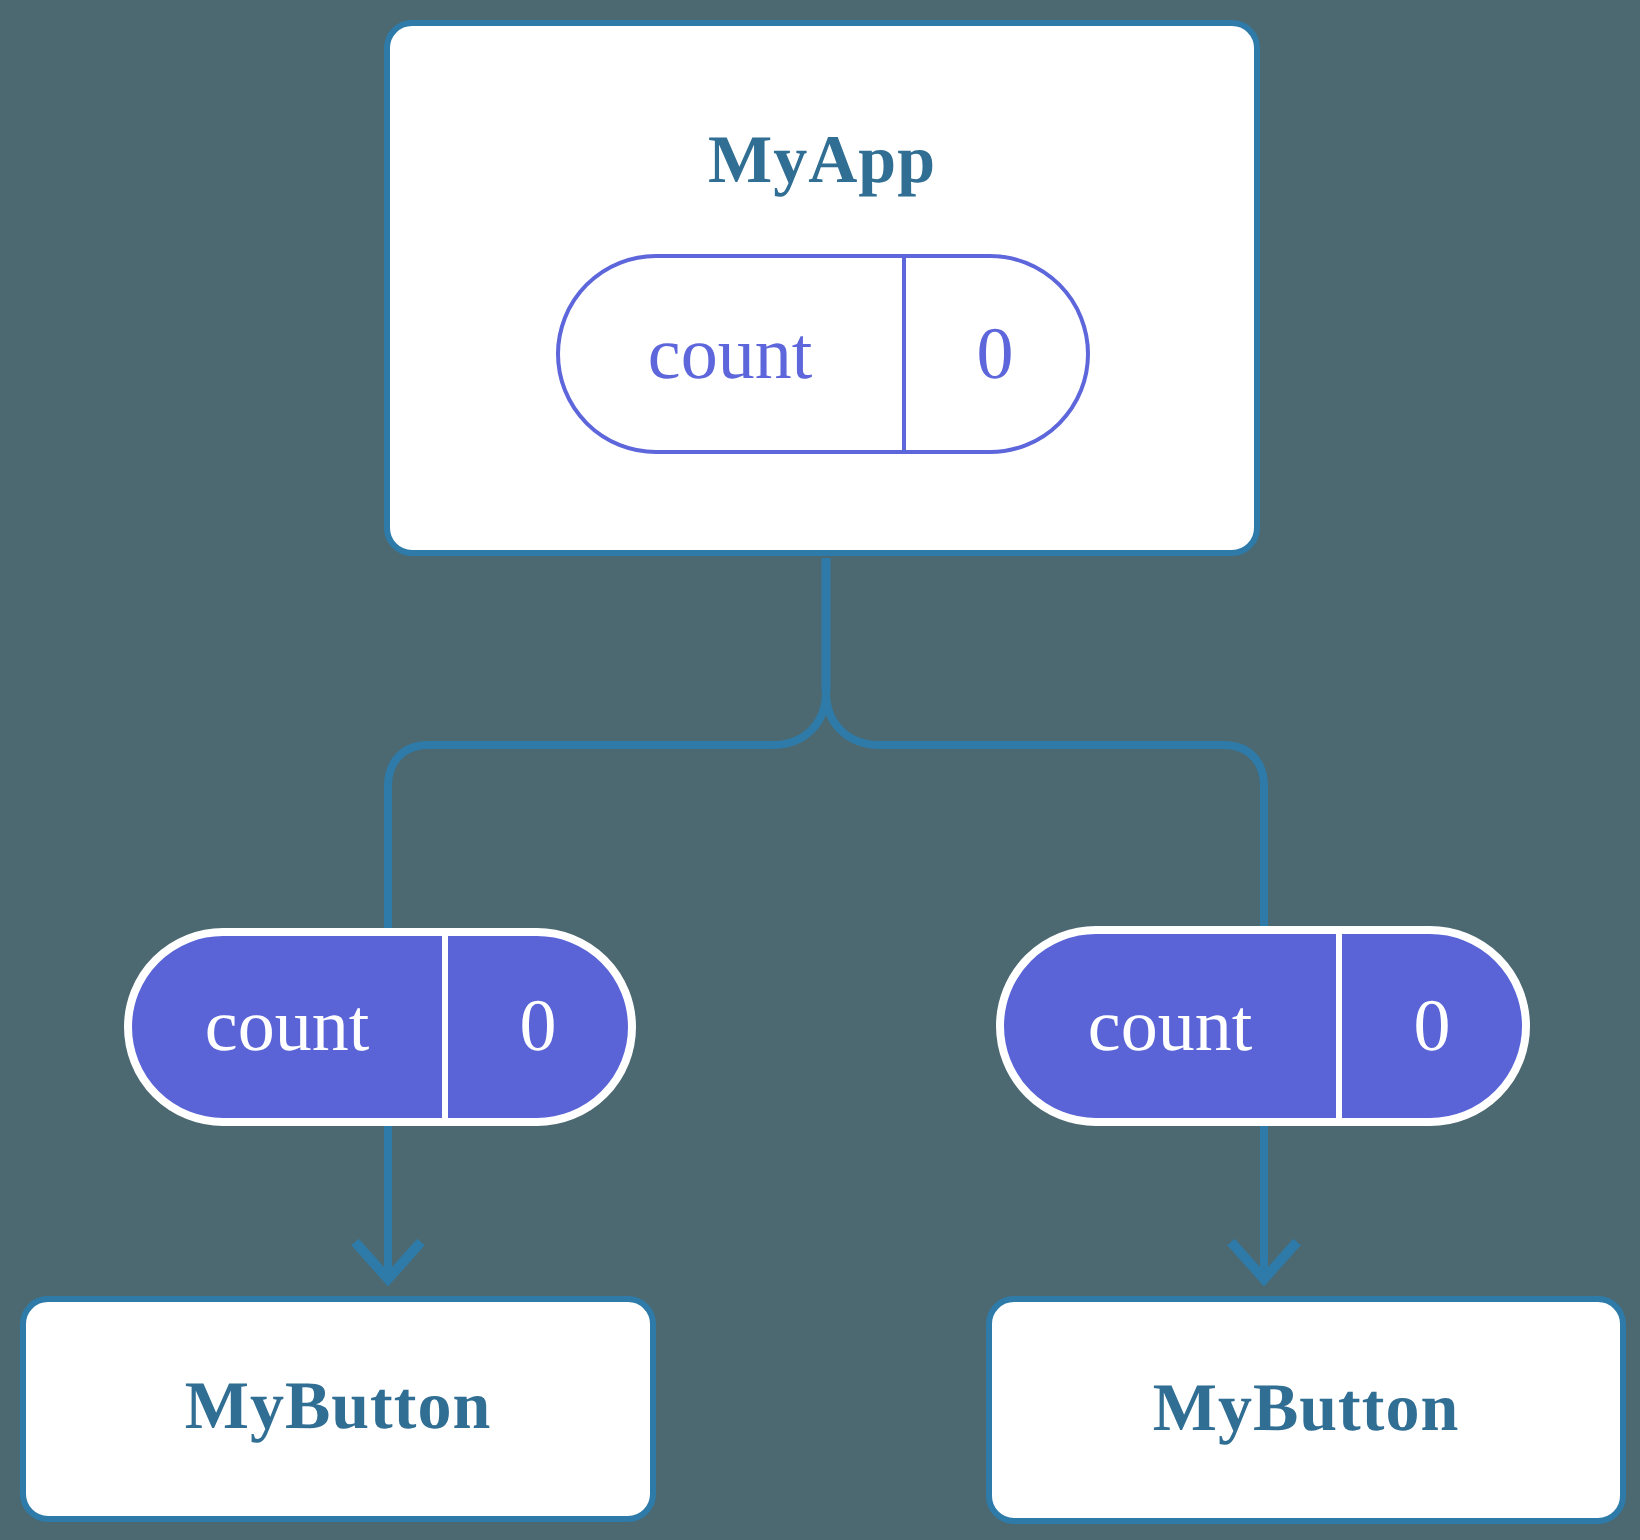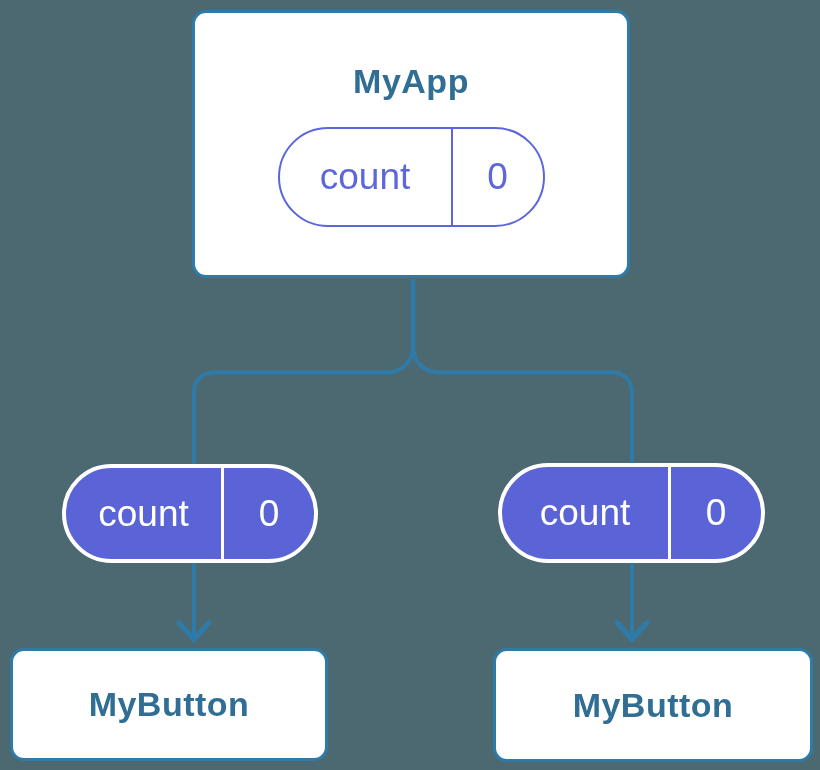--- a/index.html
+++ b/index.html
@@ -2,21 +2,21 @@
 <html><head>
 <meta charset="utf-8">
 <style>
   html, body { margin: 0; padding: 0; }
   .stage {
     position: relative;
     width: 820px;
     height: 770px;
     background: #4C6971;
     overflow: hidden;
-    font-family: Liberation Sans, sans-serif;
+    font-family: Liberation Serif, serif;
   }
   .connectors {
     position: absolute;
     left: 0; top: 0;
     width: 820px; height: 770px;
   }
   .card {
     position: absolute;
     background: #ffffff;
     border: 3.5px solid #2E7BA9;

